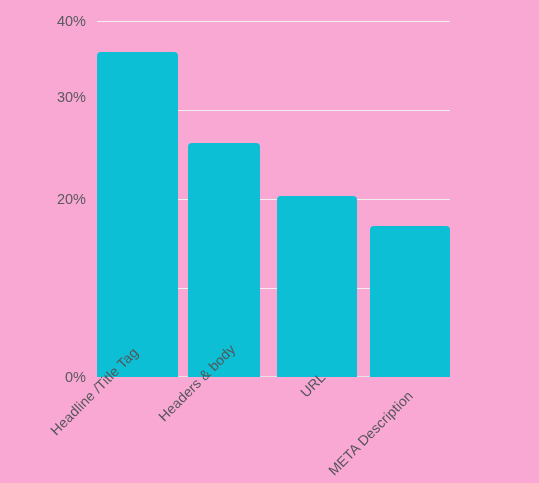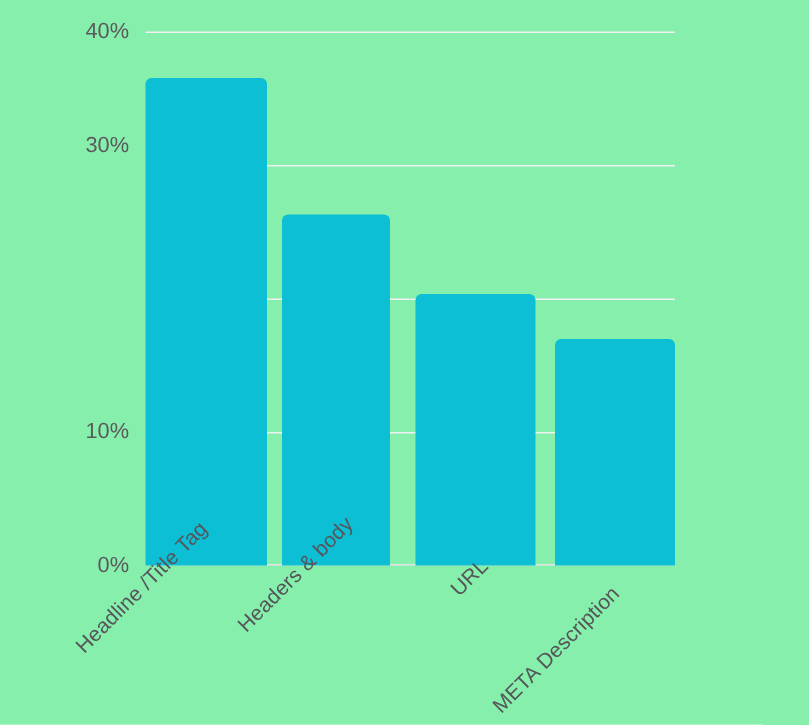--- a/index.html
+++ b/index.html
@@ -12,21 +12,21 @@
     height: 483px;
     overflow: hidden;
     font-family: "Liberation Sans", sans-serif;
     -webkit-font-smoothing: antialiased;
   }
 
   #chart-root {
     position: relative;
     width: 539px;
     height: 483px;
-    background: #86efac;
+    background: #f9a8d4;
   }
 
   
   .plot-area {
     position: absolute;
     left: 97px;
     top: 21px;
     width: 353px;
     height: 356px;
   }
@@ -108,21 +108,21 @@
       <div class="bar" style="left:0px; width:81px; height:325px; background:#0cbfd4;"></div>
       <div class="bar" style="left:91px; width:72px; height:234px; background:#0cbfd4;"></div>
       <div class="bar" style="left:180px; width:80px; height:181px; background:#0cbfd4;"></div>
       <div class="bar" style="left:273px; width:80px; height:151px; background:#0cbfd4;"></div>
     </div>
   </div>
 
   <div class="y-axis-labels">
     <div class="ytick" style="top:21px;">40%</div>
     <div class="ytick" style="top:97px;">30%</div>
-    <div class="ytick" style="top:288px;">10%</div>
+    <div class="ytick" style="top:199px;">20%</div>
     <div class="ytick" style="top:377px;">0%</div>
   </div>
 
   <div class="x-axis-labels">
     <div class="xtick" style="left:47px; top:427px;">Headline /Title Tag</div>
     <div class="xtick" style="left:155px; top:413px;">Headers &amp; body</div>
     <div class="xtick" style="left:297px; top:389px;">URL</div>
     <div class="xtick" style="left:325px; top:467px;">META Description</div>
   </div>
 

